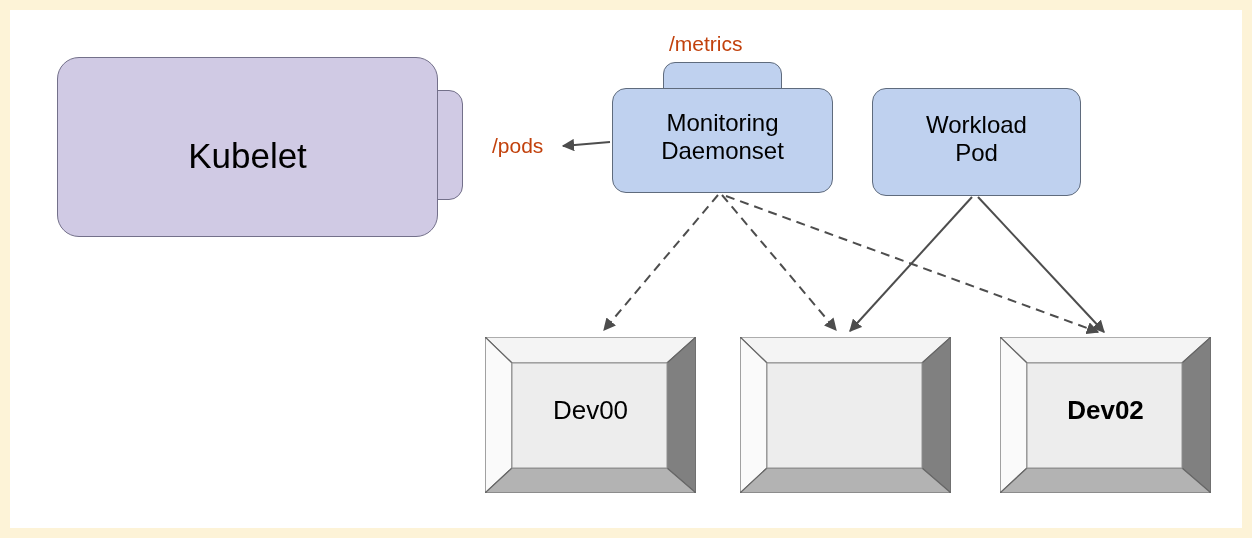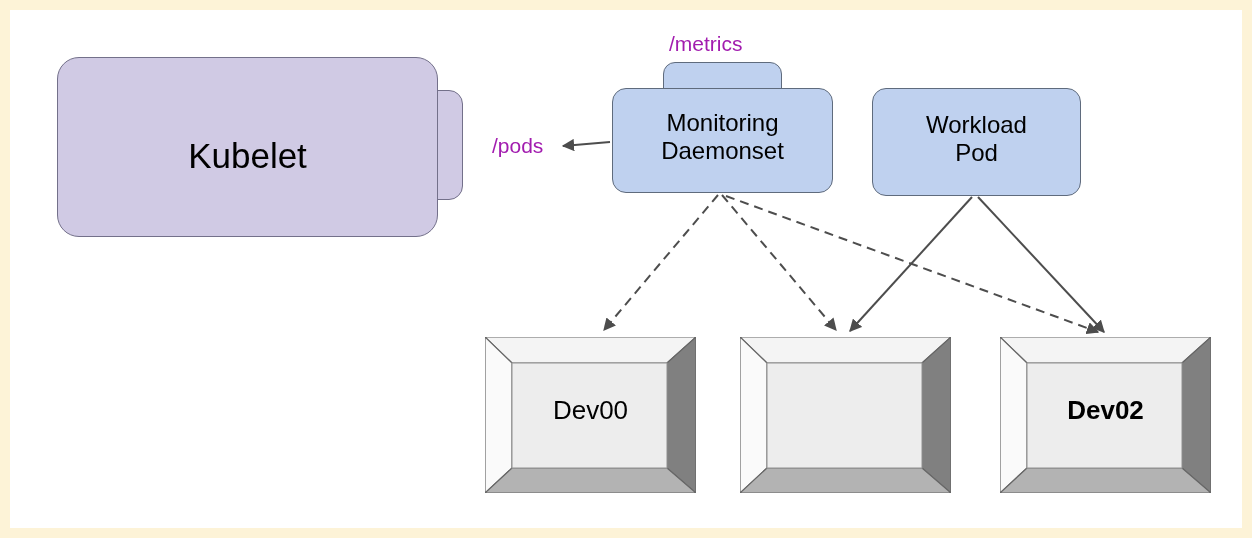--- a/index.html
+++ b/index.html
@@ -83,21 +83,21 @@
     height: 180px;
     z-index: 2;
   }
   #kubelet-body .node-label {
     top: 78px;
     font-size: 35px;
   }
 
   .endpoint-label {
     position: absolute;
-    color: #a21caf;
+    color: #c2410c;
     font-size: 21px;
     white-space: nowrap;
   }
   #pods-endpoint-label {
     left: 492px;
     top: 134px;
   }
   #metrics-endpoint-label {
     left: 669px;
     top: 32px;

